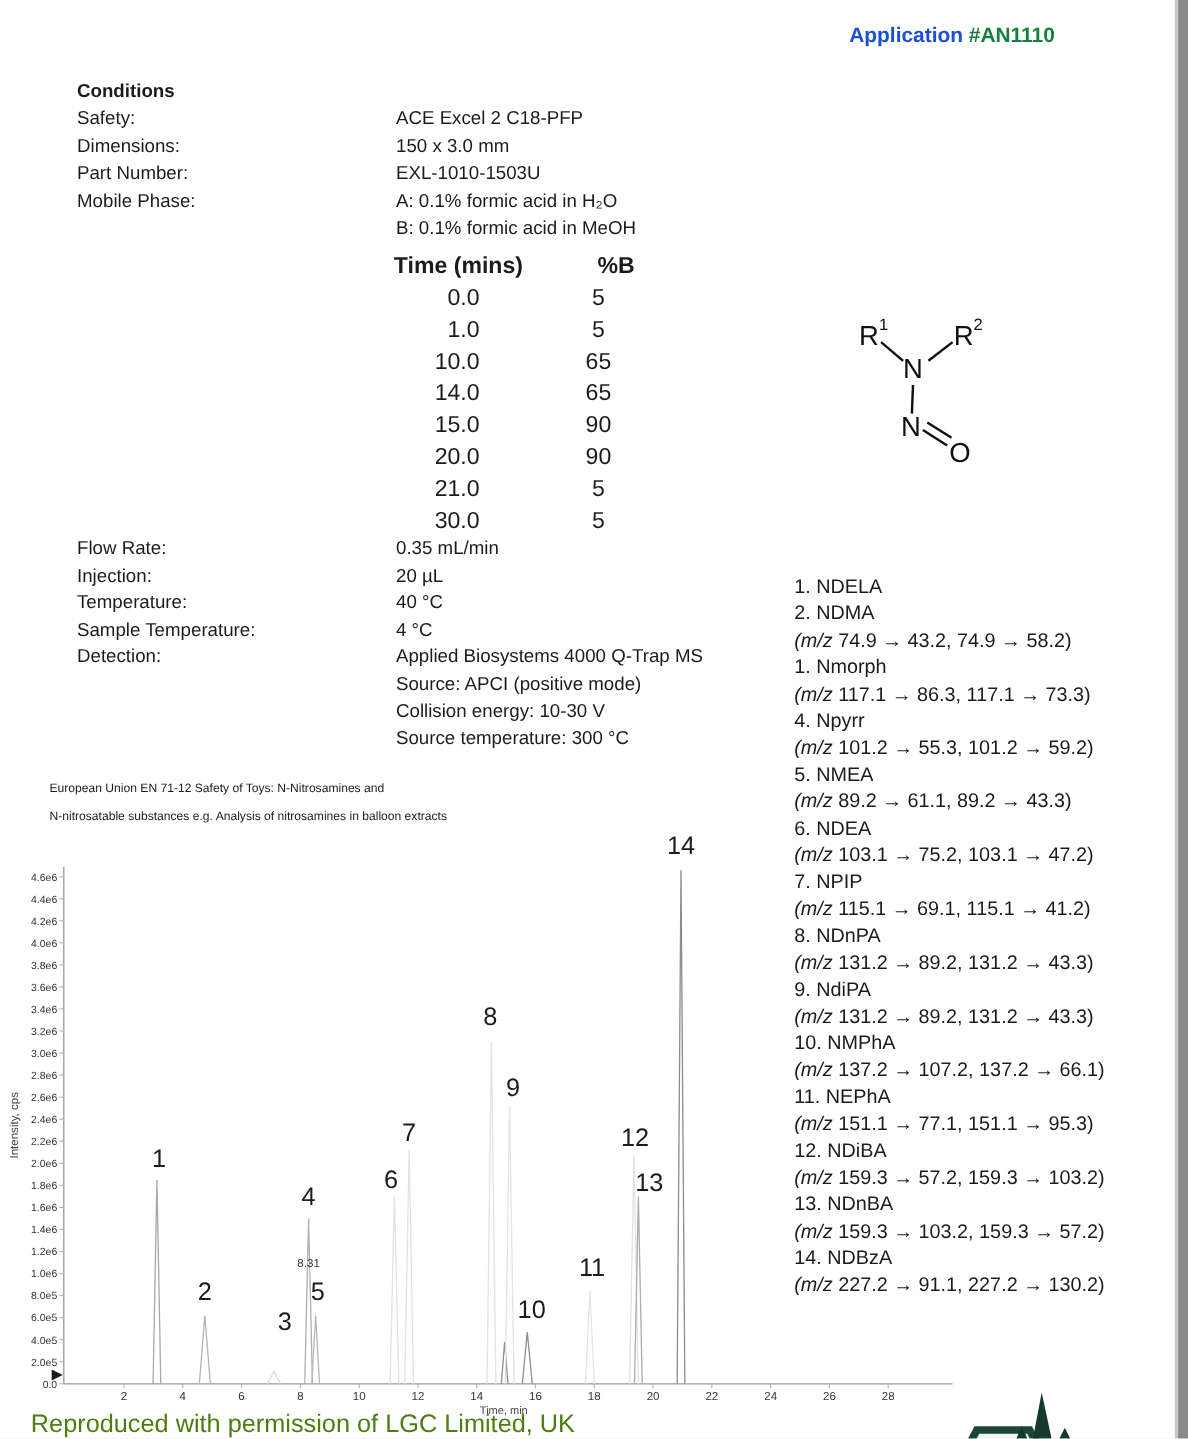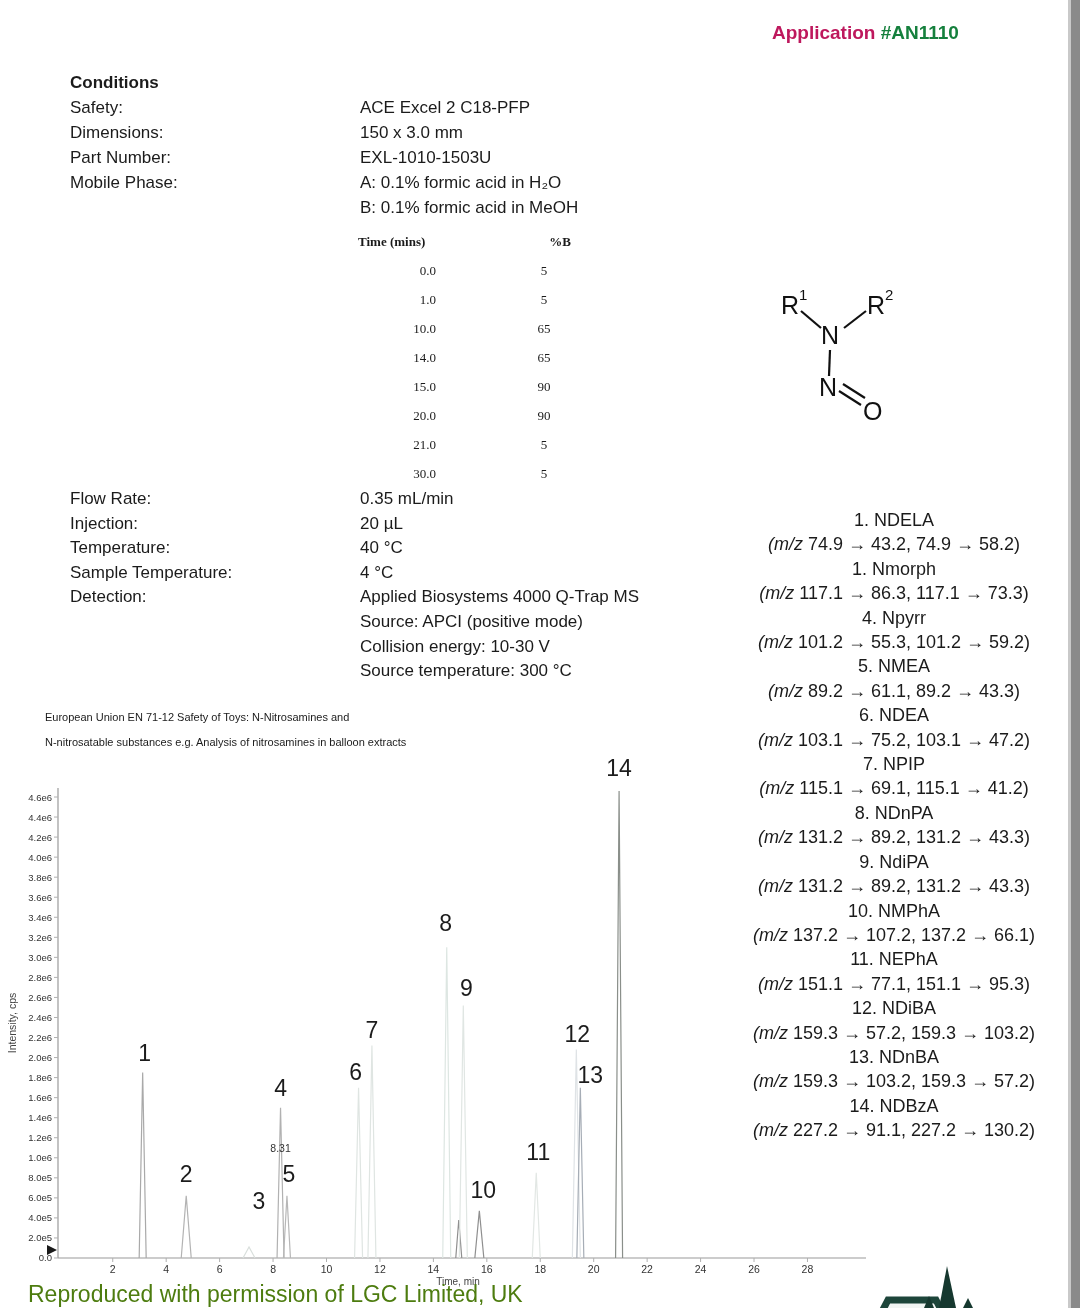--- a/index.html
+++ b/index.html
@@ -2,43 +2,43 @@
 <html><head>
 <meta charset="utf-8">
 <style>
   html,body{margin:0;padding:0;background:#e9e9e9;}
   .page{position:relative;width:1080px;height:1308px;background:#ffffff;overflow:hidden;
         font-family:"Liberation Sans",sans-serif;color:#1b1b1b;}
   .edge-strip{position:absolute;right:0;top:0;width:9px;height:100%;background:#8a8a8a;}
   .edge-strip2{position:absolute;right:9px;top:0;width:3px;height:100%;background:#c9c9c9;}
 
   .app-number{position:absolute;left:772px;top:22px;font-size:19px;font-weight:bold;}
-  .app-number .green{color:#be185d;}
+  .app-number .green{color:#1d4ed8;}
   .app-number .black{color:#15803d;}
 
   .cond-block{position:absolute;left:70px;top:70px;width:640px;font-size:17px;}
   .cond-heading{font-weight:bold;line-height:25px;}
   .kv-row{display:flex;line-height:25px;}
   .kv-row .k{width:290px;flex:0 0 290px;}
   .kv-row .v{flex:1;}
 
-  .gradient{position:absolute;left:358px;top:227px;font-size:13px;font-family:Liberation Serif, serif;}
+  .gradient{position:absolute;left:358px;top:227px;font-size:21px;}
   .g-head{display:flex;font-weight:bold;line-height:29px;}
   .g-head .h1{width:118px;}
   .g-head .h2{width:44px;margin-left:62px;text-align:center;}
   .g-row{display:flex;line-height:29px;}
   .g-row .c1{width:78px;text-align:right;}
   .g-row .c2{width:44px;margin-left:86px;text-align:center;}
 
   .params{position:absolute;left:70px;top:487px;width:660px;font-size:17px;}
   .params .kv-row{line-height:24.6px;}
 
   .app-title{position:absolute;left:45px;top:705px;font-size:11px;line-height:25px;width:680px;}
 
-  .compounds{position:absolute;left:722px;top:508px;width:344px;text-align:center;
+  .compounds{position:absolute;left:722px;top:521px;width:344px;
              font-size:18px;line-height:24.4px;}
   .compounds .mz i{font-style:italic;}
 
   .structure-svg{position:absolute;left:763px;top:278px;}
   .chrom-svg{position:absolute;left:0px;top:750px;}
   .logo-svg{position:absolute;left:850px;top:1238px;}
 
   .footer{position:absolute;left:28px;top:1281px;font-size:23px;color:#4d7c0f;}
 </style>
 </head>
@@ -173,20 +173,21 @@
     </g>
   </svg>
 
   <div class="app-title">
     <div>European Union EN 71-12 Safety of Toys: N-Nitrosamines and</div>
     <div>N-nitrosatable substances e.g. Analysis of nitrosamines in balloon extracts</div>
   </div>
 
   <div class="compounds" id="compound-list">
       <div>1. NDELA</div>
+      <div>2. NDMA</div>
       <div class="mz"><i>(m/z</i><span> 74.9 → 43.2, 74.9 → 58.2)</span></div>
       <div>1. Nmorph</div>
       <div class="mz"><i>(m/z</i><span> 117.1 → 86.3, 117.1 → 73.3)</span></div>
       <div>4. Npyrr</div>
       <div class="mz"><i>(m/z</i><span> 101.2 → 55.3, 101.2 → 59.2)</span></div>
       <div>5. NMEA</div>
       <div class="mz"><i>(m/z</i><span> 89.2 → 61.1, 89.2 → 43.3)</span></div>
       <div>6. NDEA</div>
       <div class="mz"><i>(m/z</i><span> 103.1 → 75.2, 103.1 → 47.2)</span></div>
       <div>7. NPIP</div>

